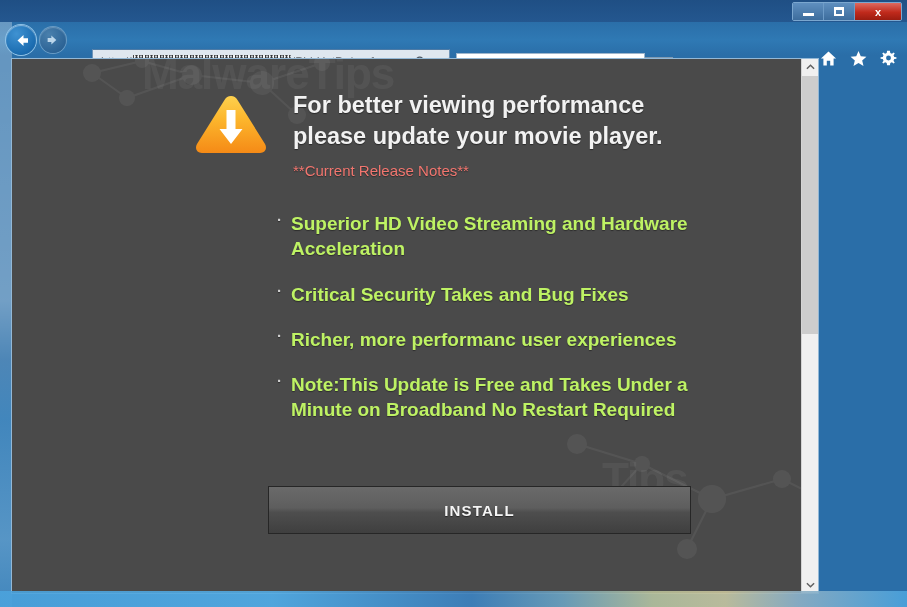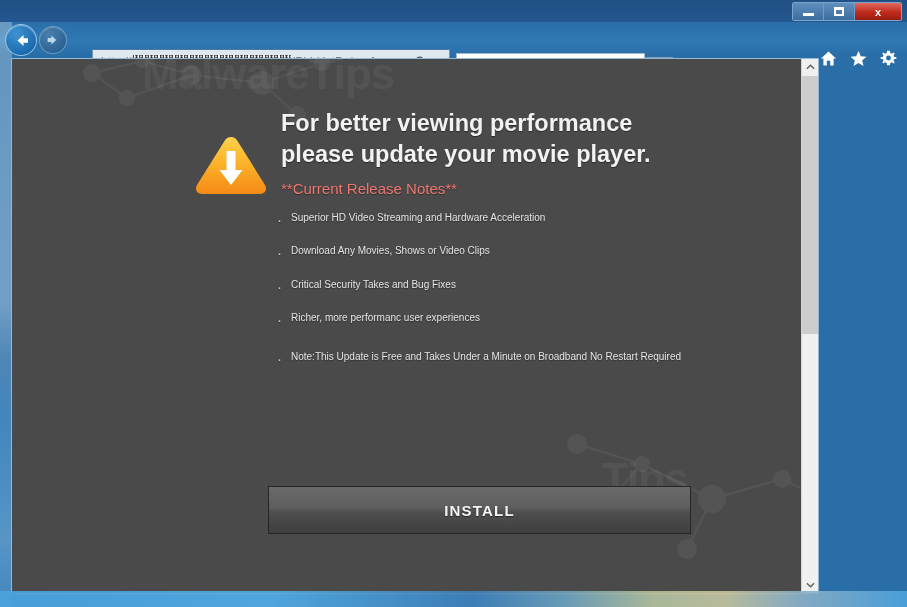--- a/index.html
+++ b/index.html
@@ -239,24 +239,24 @@
     left: 590px; top: 395px;
     font-size: 44px;
   }
   .wm-graphic { position: absolute; pointer-events: none; opacity: .055; }
   #wm-graphic-top { left: 60px; top: -6px; }
   #wm-graphic-bottom { left: 540px; top: 370px; }
 
   
   #hero {
     position: absolute;
-    left: 181px; top: 49px;
+    left: 181px; top: 31px;
     display: flex;
-    align-items: flex-end;
-    gap: 12px;
+    align-items: flex-start;
+    gap: 24px;
   }
   #warn-icon { flex: 0 0 auto; margin-top: 4px; }
 
   #headline {
     font-size: 23.5px;
     font-weight: bold;
     color: #f2f2f2;
     line-height: 1.33;
     text-shadow: 0 1px 1px rgba(0,0,0,.45);
     white-space: pre-line;
@@ -273,34 +273,34 @@
   #features {
     position: absolute;
     left: 263px; top: 152px;
     width: 470px;
     list-style: none;
   }
   #features li {
     position: relative;
     margin-bottom: 20px;
     padding-left: 16px;
-    font-size: 10px;
-    font-weight: normal;
-    color: #e5e5e5;
+    font-size: 19px;
+    font-weight: bold;
+    color: #bef264;
     line-height: 1.33;
     text-shadow: 0 1px 1px rgba(0,0,0,.4);
   }
   #features li::before {
     content: "\00B7";
     position: absolute;
     left: 2px; top: -1px;
     font-size: 15px;
     color: #cfcfcf;
   }
-  #features li.note { margin-top: 26px; }
+  #features li.note { margin-top: 20px; }
 
   
   #install-button {
     position: absolute;
     left: 256px; top: 427px;
     width: 423px; height: 48px;
     background: linear-gradient(to bottom, #6a6a6a 0%, #5e5e5e 45%, #4e4e4e 55%, #3f3f3f 100%);
     border: 1px solid #262626;
     color: #f5f5f5;
     font-size: 15px;
@@ -487,21 +487,20 @@
         </svg>
         <div>
           <div id="headline">For better viewing performance
 please update your movie player.</div>
           <div id="release-notes">**Current Release Notes**</div>
         </div>
       </div>
 
       <ul id="features">
         <li>Superior HD Video Streaming and Hardware Acceleration</li>
-        <li>Download Any Movies, Shows or Video Clips</li>
         <li>Critical Security Takes and Bug Fixes</li>
         <li>Richer, more performanc user experiences</li>
         <li class="note">Note:This Update is Free and Takes Under a Minute on Broadband No Restart Required</li>
       </ul>
 
       <div id="install-button">INSTALL</div>
 
     </div>
 
     <div id="scrollbar">

